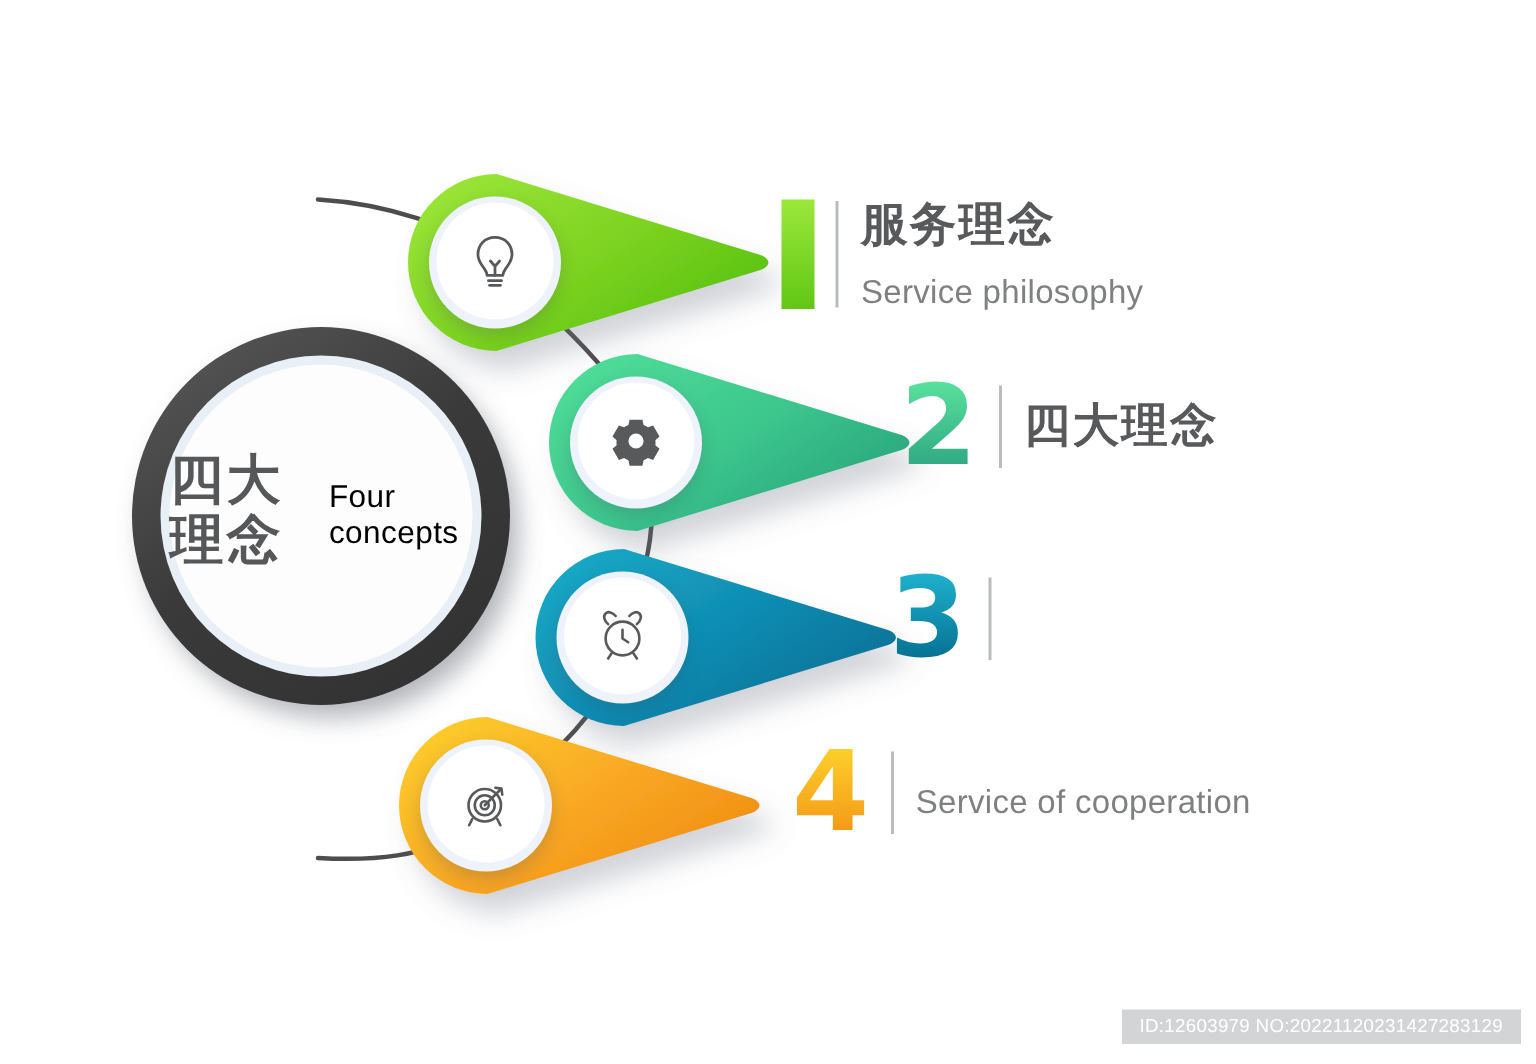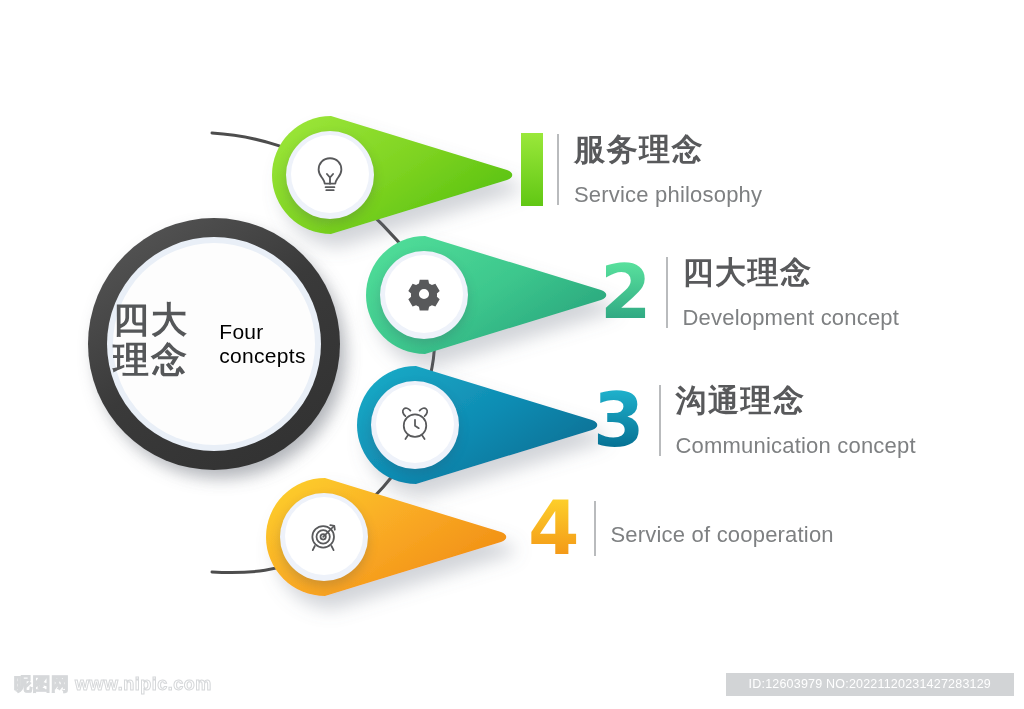--- a/index.html
+++ b/index.html
@@ -181,21 +181,21 @@
     white-space: nowrap;
   }
   .wm-right {
     position: absolute;
     right: 10px;
     top: 673px;
     background: #d2d4d6;
     color: #ffffff;
     font-size: 12.5px;
     letter-spacing: .2px;
-    padding: 4px 23px 5px;
+    padding: 4px 12px 5px;
     white-space: nowrap;
   }
 </style>
 </head>
 <body>
 
 <div id="stage">
 
   <svg class="links" viewBox="0 0 1024 709" width="1024" height="709" aria-hidden="true">
     <g fill="none" stroke="#4d4d4d" stroke-width="3" stroke-linecap="round">
@@ -274,21 +274,20 @@
         </svg>
       </div>
     </div>
   </div>
 
   <div class="row-text" style="left:600px; top:254px;">
     <span class="num" style="background-image:linear-gradient(180deg,#59e19d 0%,#2da581 100%);">2</span>
     <span class="divider"></span>
     <span class="texts">
       <div class="cn">四大理念</div>
-      <div class="en">Development concept</div>
     </span>
   </div>
 
   <div class="drop" style="left:357px; top:366px;">
     <svg width="350" height="118" viewBox="0 0 350 118">
       <defs>
         <linearGradient id="g3" x1="0" y1="0" x2="1" y2="0.75">
           <stop offset="0%" stop-color="#1cadc8"></stop>
           <stop offset="55%" stop-color="#0f8cb3"></stop>
           <stop offset="100%" stop-color="#046e92"></stop>
@@ -308,24 +307,20 @@
           <path d="M35.5 14.5 C 39 11.5 39.5 8 37.5 6 c-2-2-5.5-1-8 2"></path>
           <path d="M15.5 37.5 l-3 4.5 M32.5 37.5 l3 4.5"></path>
         </svg>
       </div>
     </div>
   </div>
 
   <div class="row-text" style="left:593px; top:382px;">
     <span class="num" style="background-image:linear-gradient(180deg,#1fb1cc 0%,#046d90 100%);">3</span>
     <span class="divider"></span>
-    <span class="texts">
-      <div class="cn">沟通理念</div>
-      <div class="en">Communication concept</div>
-    </span>
   </div>
 
   <div class="drop" style="left:266px; top:478px;">
     <svg width="350" height="118" viewBox="0 0 350 118">
       <defs>
         <linearGradient id="g4" x1="0" y1="0" x2="1" y2="0.75">
           <stop offset="0%" stop-color="#fdd22d"></stop>
           <stop offset="55%" stop-color="#f9a824"></stop>
           <stop offset="100%" stop-color="#f08c12"></stop>
         </linearGradient>
@@ -350,16 +345,15 @@
   </div>
 
   <div class="row-text" style="left:528px; top:498px;">
     <span class="num" style="background-image:linear-gradient(180deg,#fdd02b 0%,#f39516 100%);">4</span>
     <span class="divider"></span>
     <span class="texts">
       <div class="en">Service of cooperation</div>
     </span>
   </div>
 
-  <div class="wm-left">昵图网 www.nipic.com</div>
   <div class="wm-right">ID:12603979 NO:20221120231427283129</div>
 
 </div>
 
 </body></html>

